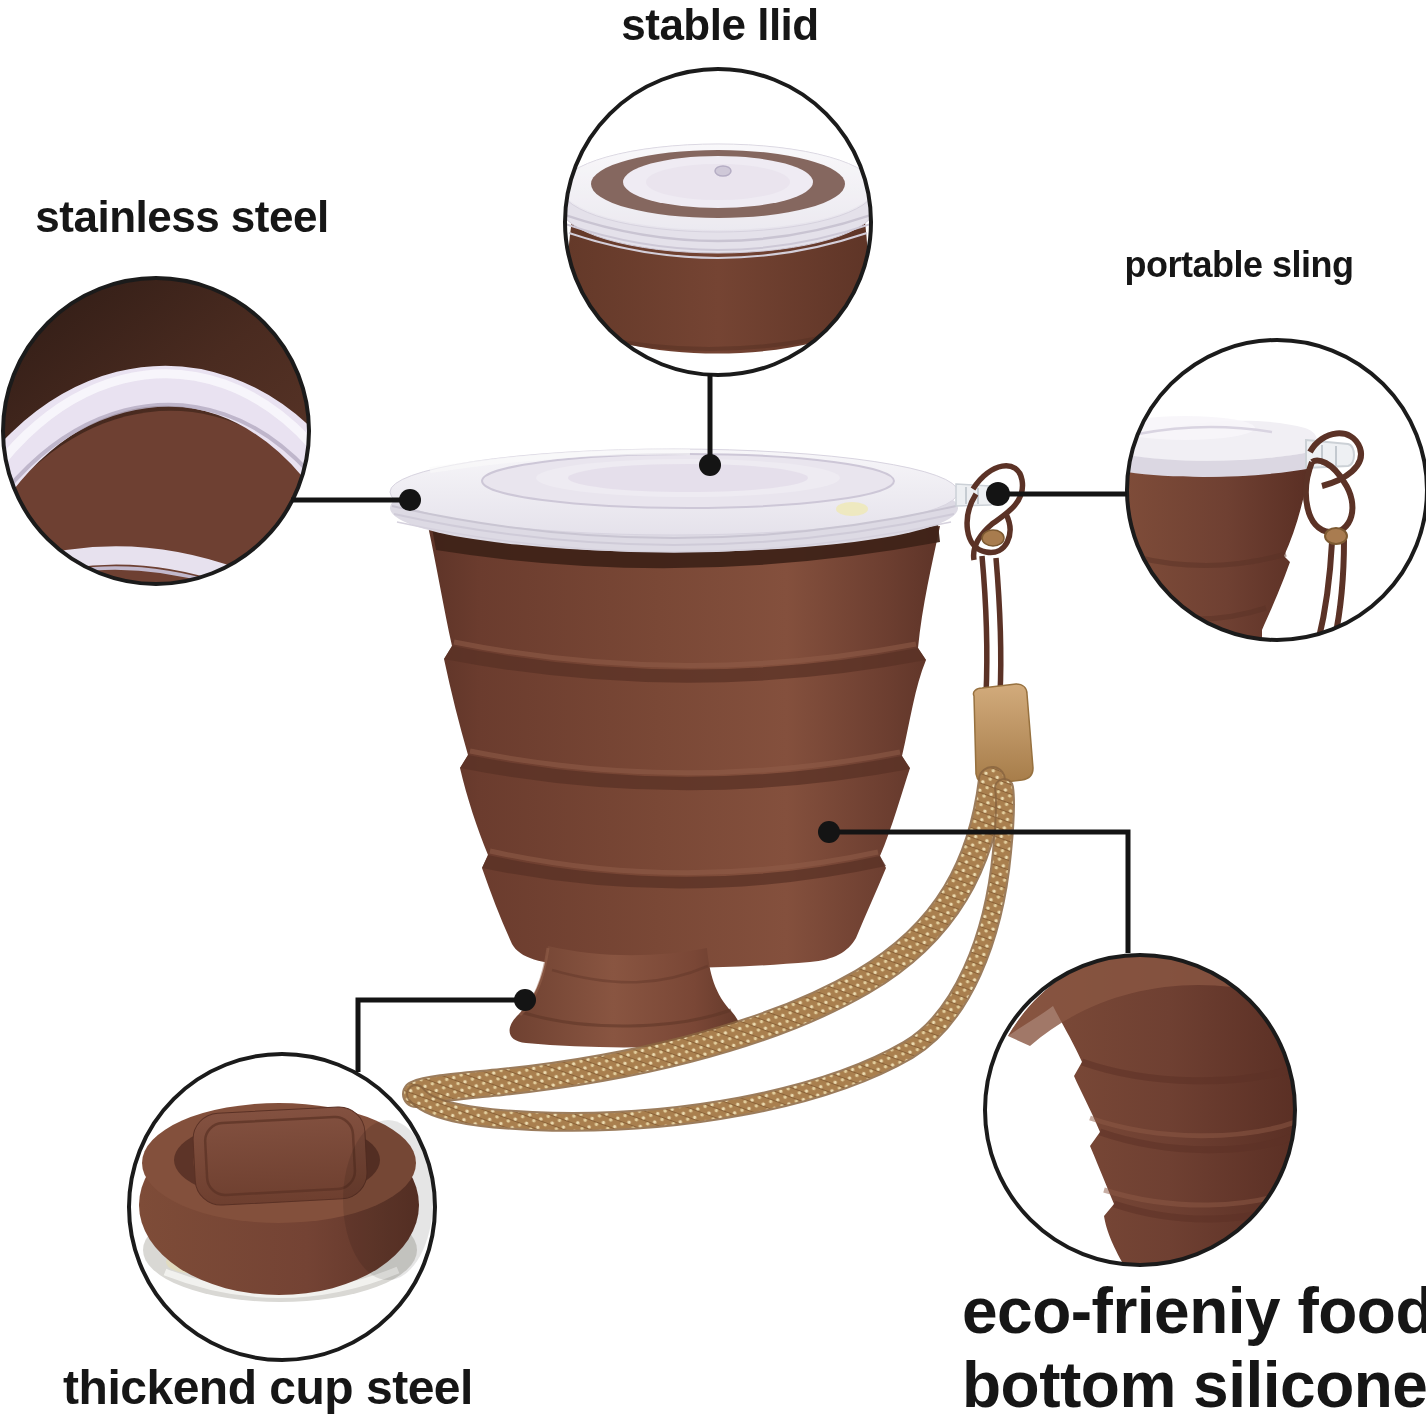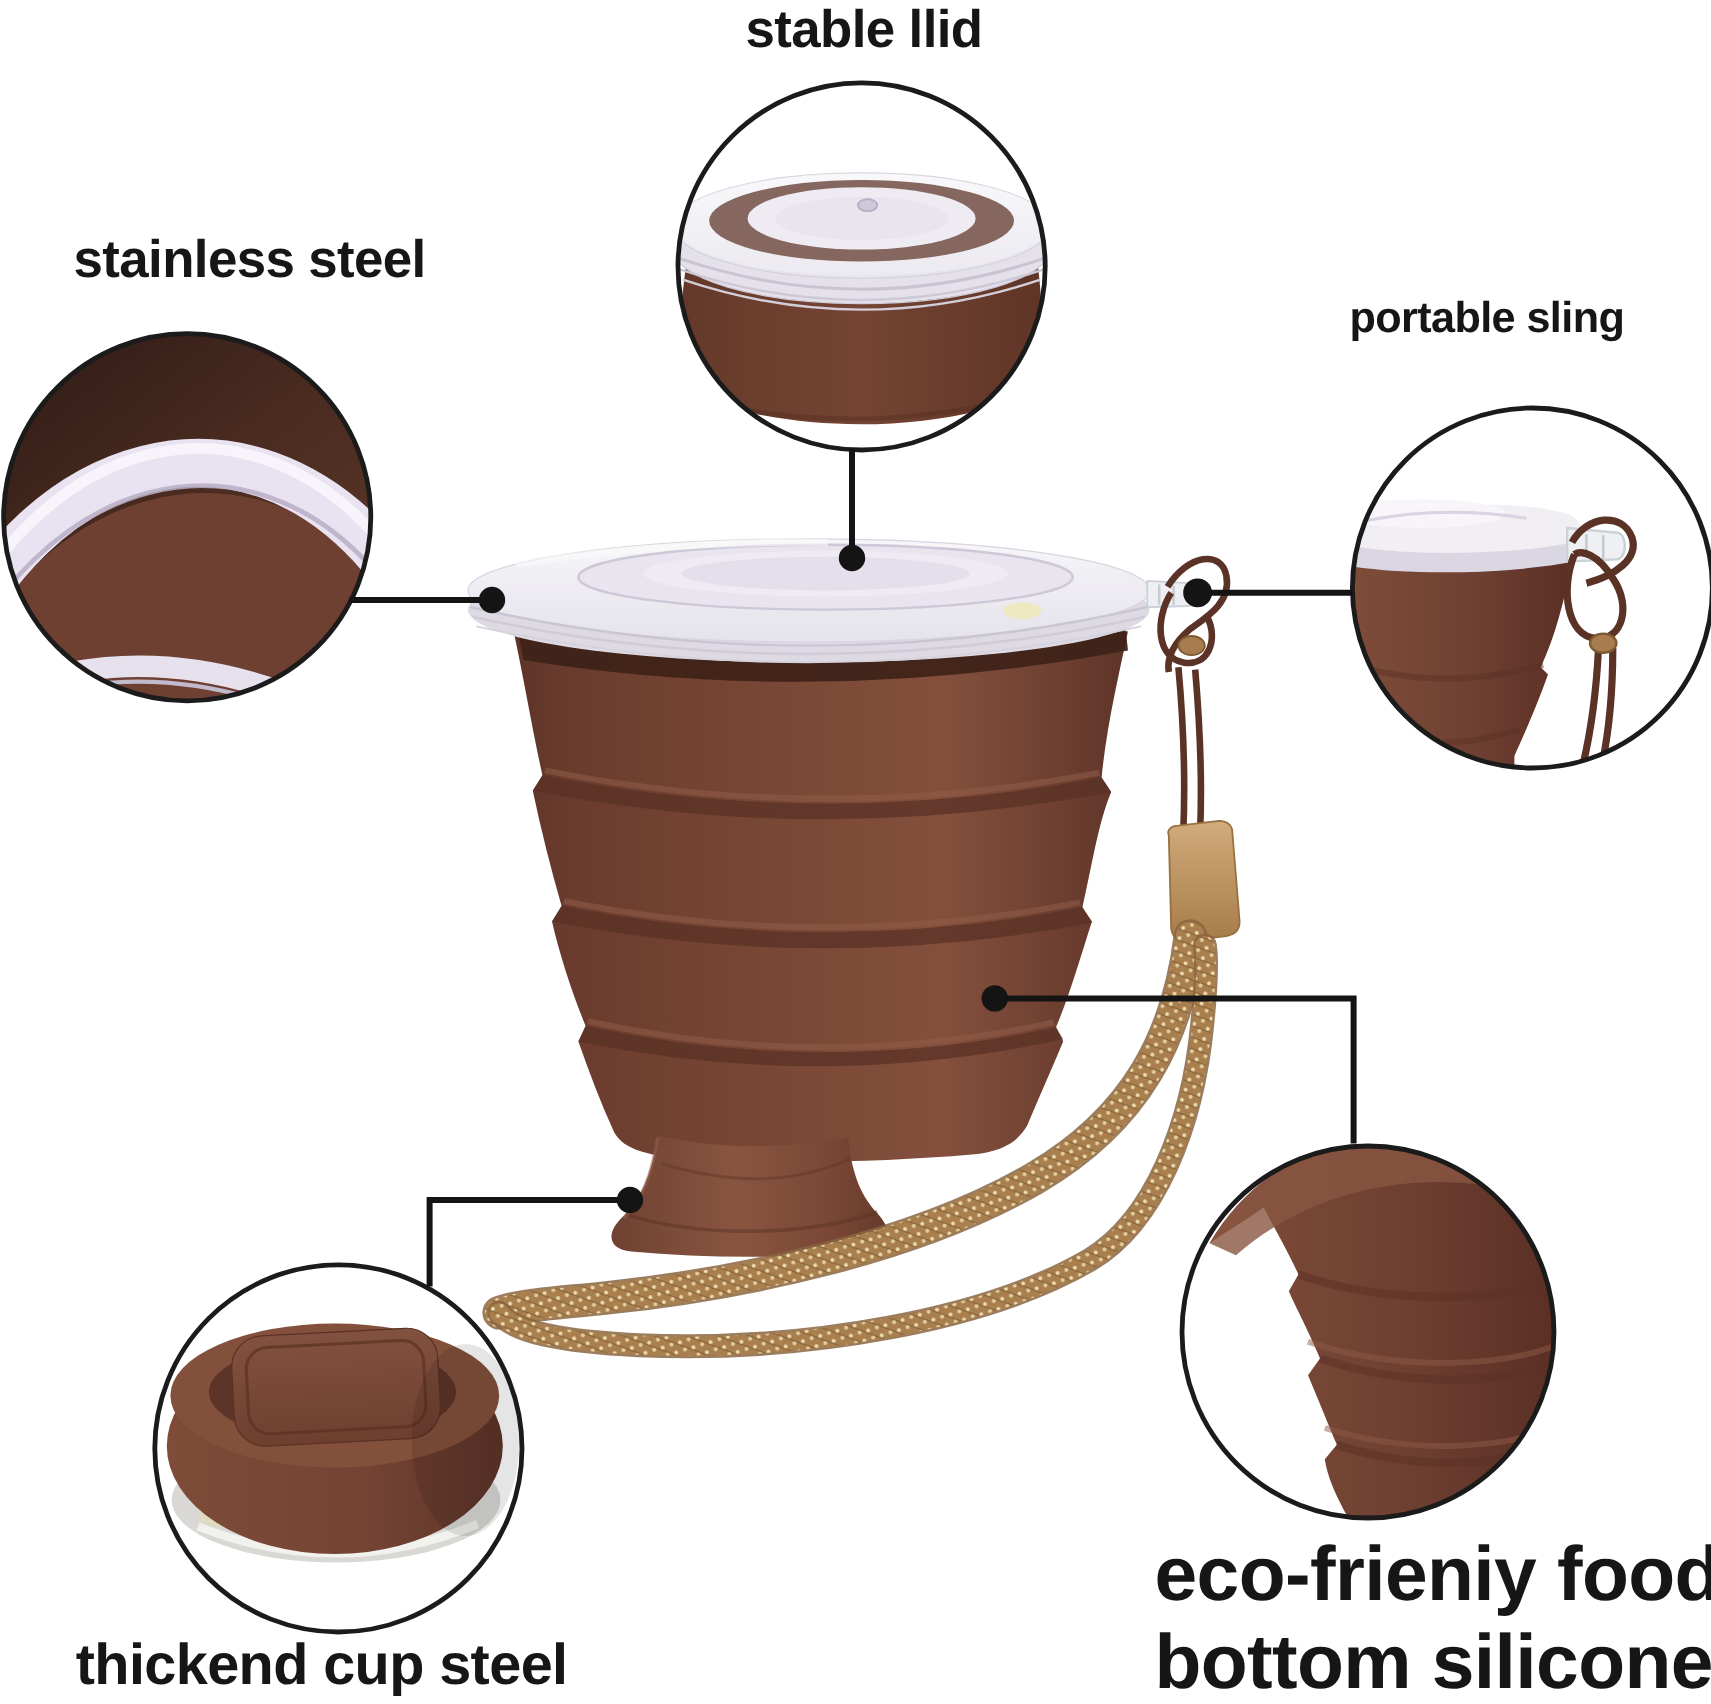--- a/index.html
+++ b/index.html
@@ -2,21 +2,21 @@
 <html><head>
 <meta charset="utf-8">
 <style>
   html,body{margin:0;padding:0;background:#ffffff;}
   #canvas{position:relative;width:1426px;height:1420px;background:#ffffff;overflow:hidden;
           font-family:"Liberation Sans","DejaVu Sans",sans-serif;}
   #scene{position:absolute;left:0;top:0;}
   .callout-label{position:absolute;font-weight:700;color:#161616;letter-spacing:-0.5px;white-space:nowrap;}
   .lbl-center{text-align:center;}
   #label-stable-lid{left:520px;top:0px;width:400px;font-size:44px;}
-  #label-stainless-steel{left:38px;top:192px;width:340px;font-size:44px;}
+  #label-stainless-steel{left:12px;top:192px;width:340px;font-size:44px;}
   #label-portable-sling{left:1072px;top:244px;width:334px;font-size:36px;}
   #label-thickened-bottom{left:18px;top:1360px;width:500px;font-size:48px;}
   #label-eco{left:962px;top:1274px;width:430px;font-size:64px;line-height:1.16;text-align:left;}
 </style>
 </head>
 <body>
 
 <div id="canvas">
 
 <svg id="scene" width="1426" height="1420" viewBox="0 0 1426 1420">

